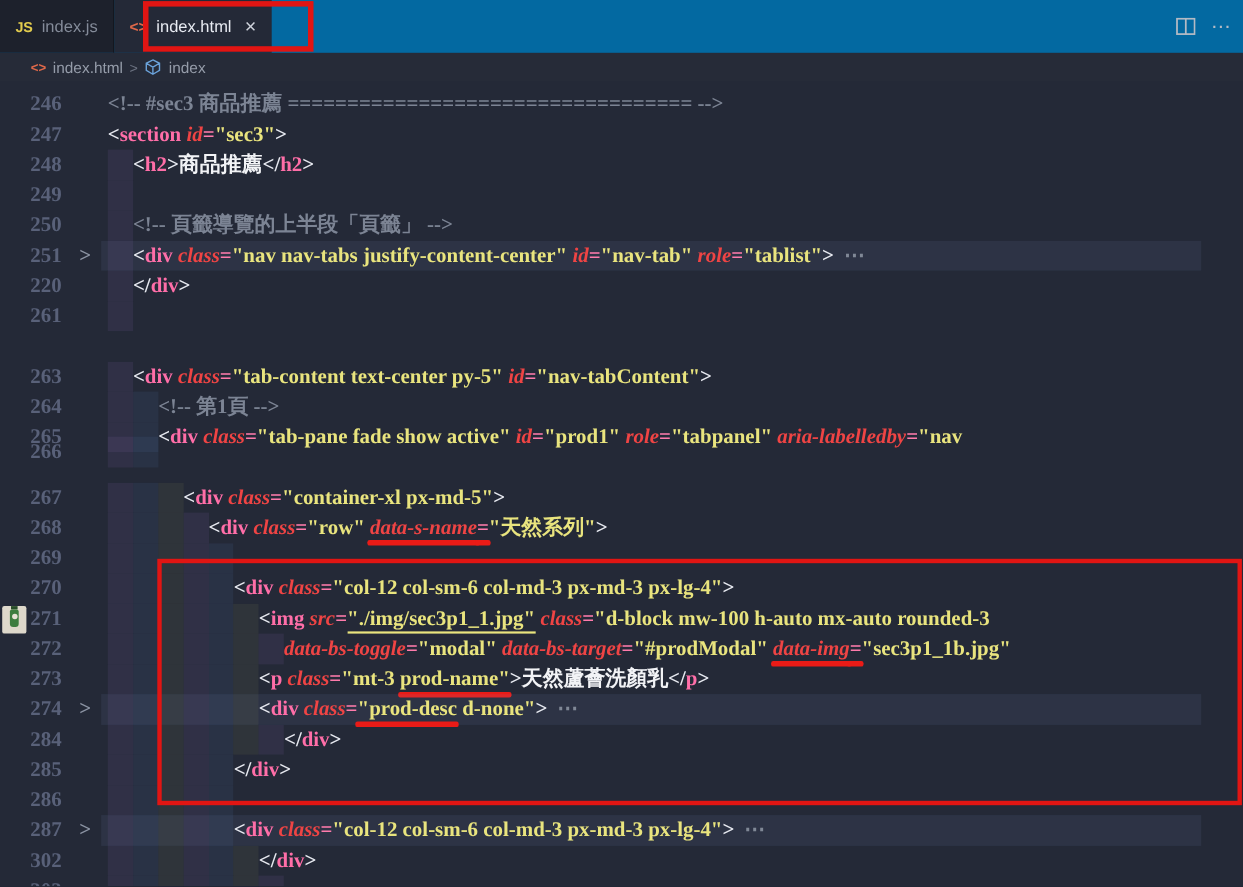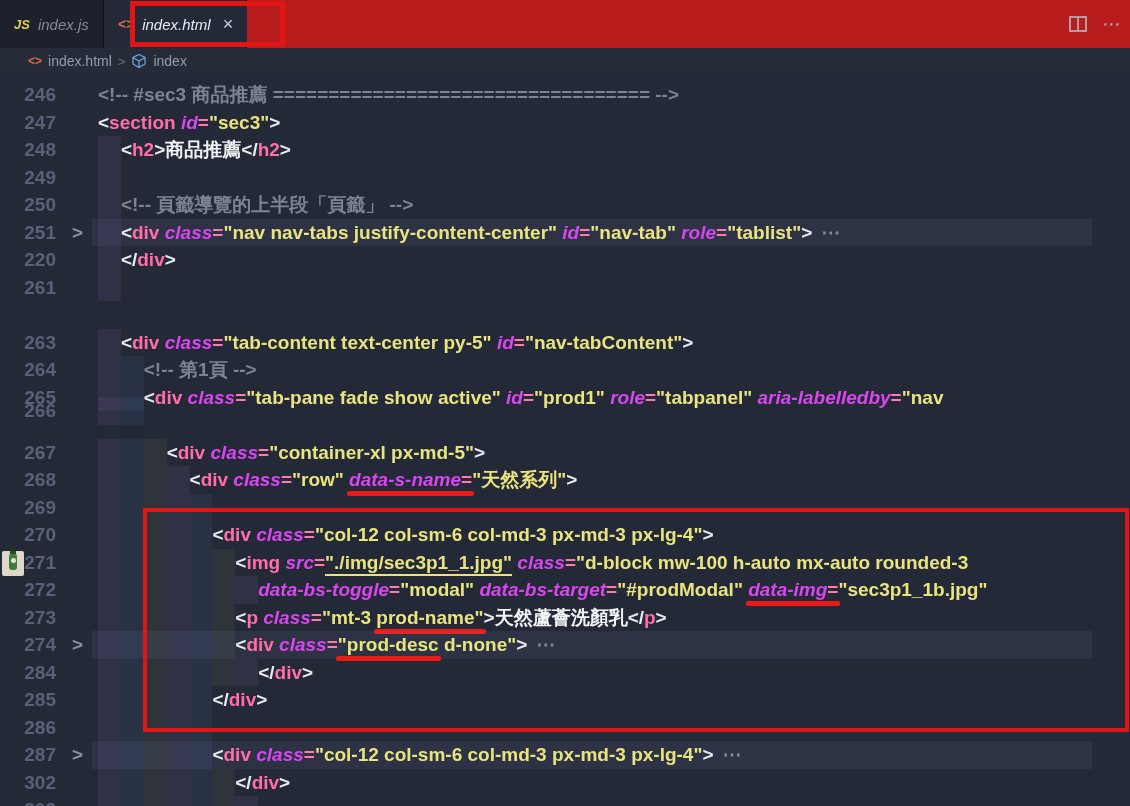--- a/index.html
+++ b/index.html
@@ -1,50 +1,50 @@
 <!DOCTYPE html>
 <html><head>
 <meta charset="utf-8">
 <style>
   html,body{margin:0;padding:0;background:#242937;}
   #app{position:relative;width:1130px;height:806px;overflow:hidden;
        font-family:"Liberation Sans",sans-serif;background:#242937;}
 
   
-  #tabbar{position:absolute;left:0;top:0;width:1130px;height:60px;background:#b91c1c;display:flex;align-items:stretch;font-style:italic;}
+  #tabbar{position:absolute;left:0;top:0;width:1130px;height:60px;background:#0369a1;display:flex;align-items:stretch;}
   .tab{display:flex;align-items:center;gap:8px;padding:0 14px;height:48px;box-sizing:border-box;cursor:pointer;}
   .tab.inactive{background:#1d212c;color:#848b99;border-right:1px solid #12141b;}
   .tab.active{background:#242937;color:#e8ebf2;}
   .tab .label{font-size:15px;}
   .js-icon{color:#e3cd4e;font-weight:bold;font-size:13px;letter-spacing:0;}
   .html-icon{color:#e0694a;font-weight:bold;font-size:14px;}
   .close-x{color:#cfd3dc;font-size:18px;margin-left:4px;line-height:1;}
   #tab-actions{position:absolute;right:10px;top:0;height:48px;display:flex;align-items:center;gap:14px;color:#b4bac4;}
   .split-icon svg{display:block;}
   .more-icon{font-size:18px;letter-spacing:1px;color:#b4bac4;}
 
   
   #breadcrumb{position:absolute;left:0;top:48px;width:1130px;height:26px;background:#262b38;
               display:flex;align-items:center;gap:6px;padding-left:28px;box-sizing:border-box;
               color:#959ca9;font-size:14px;}
   #breadcrumb .sep{color:#6b7280;font-size:13px;}
   .module-icon svg{display:block;}
 
   
   #editor{position:absolute;left:0;top:74px;width:1092px;height:732px;overflow:hidden;
-          font-family:Liberation Sans, sans-serif;font-size:19px;font-weight:600;}
+          font-family:Liberation Serif, serif;font-size:19px;font-weight:600;}
   .row{position:absolute;left:0;width:1130px;height:27.5px;line-height:27.5px;white-space:pre;}
   .lnum{position:absolute;left:0;top:0;width:56px;text-align:right;color:#596179;font-weight:600;}
   .fold-chevron{position:absolute;left:72px;top:0;color:#8b93a3;font-weight:600;cursor:pointer;}
   .fold-bg{position:absolute;left:92px;right:0;top:0;bottom:0;background:rgba(125,150,195,0.10);}
   .code{position:absolute;top:0;white-space:pre;}
   .stripe{position:absolute;top:0;bottom:0;}
   .tk-punc{color:#e9ebf2;}
   .tk-tag{color:#ff6ea8;}
-  .tk-attr{color:#d946ef;font-style:italic;}
+  .tk-attr{color:#ef4444;font-style:italic;}
   .tk-eq{color:#ff7bac;}
   .tk-str{color:#e9e47e;}
   .tk-text{color:#f2f3f6;}
   .tk-com{color:#7c8494;}
   .dots{color:#808896;margin-left:9px;font-weight:600;}
   .u-red{position:relative;}
   .u-red::after{content:"";position:absolute;left:-2px;right:-2px;bottom:-6px;height:5px;
                 background:#ea1b17;border-radius:2px;}
   .u-link{border-bottom:2px solid #e9e47e;padding-bottom:1px;}
 

